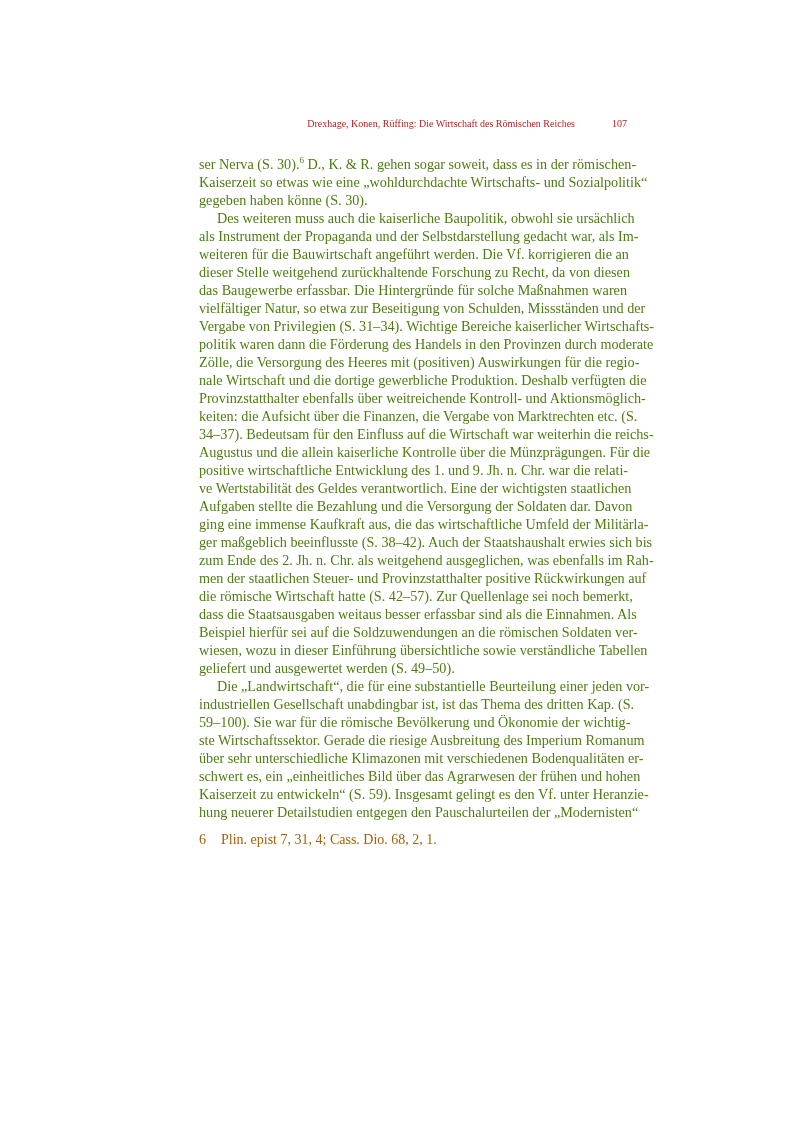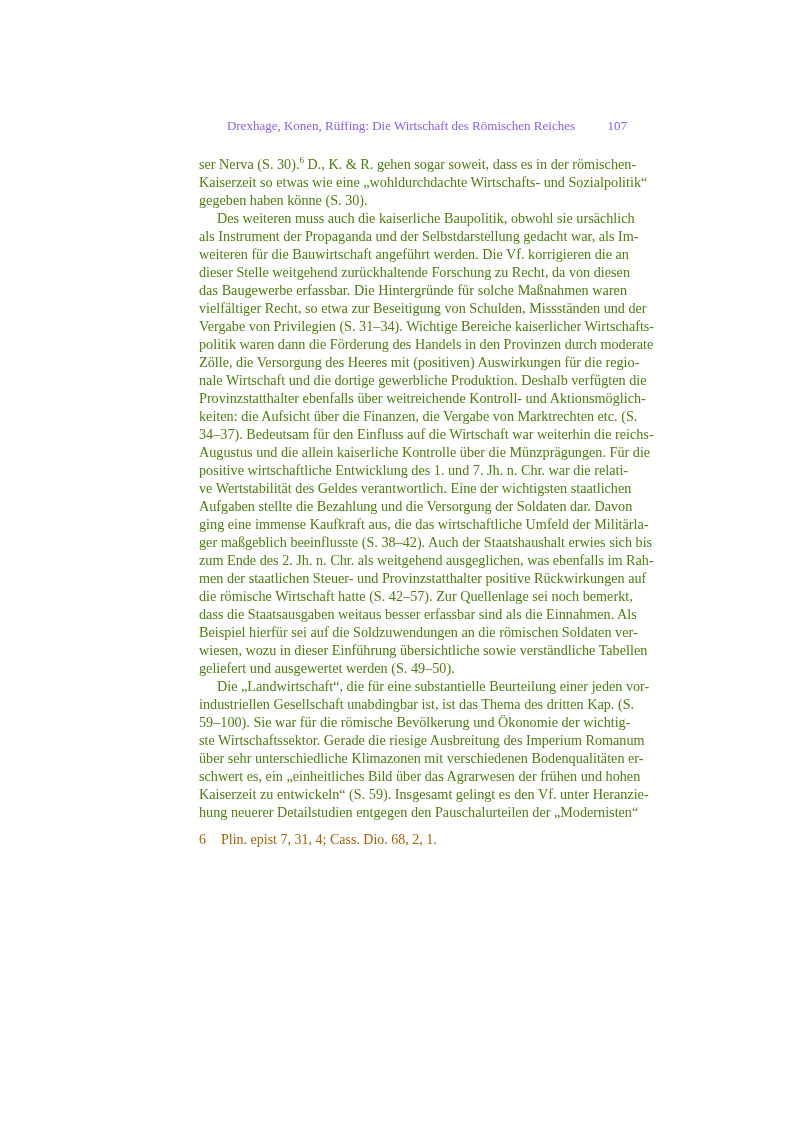--- a/index.html
+++ b/index.html
@@ -1,21 +1,21 @@
 <!DOCTYPE html>
 <html><head>
   <meta charset="utf-8">
   <style>
     html, body { margin: 0; padding: 0; background: #ffffff; }
     body { width: 800px; height: 1131px; position: relative; overflow: hidden; }
     .page { position: absolute; left: 0; top: 0; width: 800px; height: 1131px; background: #fff; }
     .running-head {
       position: absolute; top: 118px; left: 199px; width: 428px;
       font-family: "Liberation Serif", "DejaVu Serif", serif;
-      font-size: 13px; color: #8b5cf6; height: 18px;
+      font-size: 10px; color: #b91c1c; height: 18px;
     }
     .running-head .title { position: absolute; right: 52px; top: 0; white-space: nowrap; }
     .running-head .pageno { position: absolute; right: 0; top: 0; }
     .body-text {
       position: absolute; top: 155px; left: 199px; width: 428px;
       font-family: "Liberation Serif", "DejaVu Serif", serif;
       font-size: 14.2px; line-height: 18px; color: #4d7c0f;
     }
     .line { display: block; white-space: nowrap; text-align: justify; text-align-last: justify; height: 18px; }
     .line.last { text-align-last: left; }
@@ -40,30 +40,30 @@
 
   <div class="body-text">
     <span class="line"><span>ser Nerva (S. 30).</span><sup>6</sup><span> D., K. &amp; R. gehen sogar soweit, dass es in der römischen-</span></span>
     <span class="line">Kaiserzeit so etwas wie eine „wohldurchdachte Wirtschafts- und Sozialpolitik“</span>
     <span class="line last">gegeben haben könne (S. 30).</span>
     <span class="line indent">Des weiteren muss auch die kaiserliche Baupolitik, obwohl sie ursächlich</span>
     <span class="line">als Instrument der Propaganda und der Selbstdarstellung gedacht war, als Im-</span>
     <span class="line">weiteren für die Bauwirtschaft angeführt werden. Die Vf. korrigieren die an</span>
     <span class="line">dieser Stelle weitgehend zurückhaltende Forschung zu Recht, da von diesen</span>
     <span class="line">das Baugewerbe erfassbar. Die Hintergründe für solche Maßnahmen waren</span>
-    <span class="line">vielfältiger Recht, so etwa zur Beseitigung von Schulden, Missständen und der</span>
+    <span class="line">vielfältiger Natur, so etwa zur Beseitigung von Schulden, Missständen und der</span>
     <span class="line">Vergabe von Privilegien (S. 31–34). Wichtige Bereiche kaiserlicher Wirtschafts-</span>
     <span class="line">politik waren dann die Förderung des Handels in den Provinzen durch moderate</span>
     <span class="line">Zölle, die Versorgung des Heeres mit (positiven) Auswirkungen für die regio-</span>
     <span class="line">nale Wirtschaft und die dortige gewerbliche Produktion. Deshalb verfügten die</span>
     <span class="line">Provinzstatthalter ebenfalls über weitreichende Kontroll- und Aktionsmöglich-</span>
     <span class="line">keiten: die Aufsicht über die Finanzen, die Vergabe von Marktrechten etc. (S.</span>
     <span class="line">34–37). Bedeutsam für den Einfluss auf die Wirtschaft war weiterhin die reichs-</span>
     <span class="line">Augustus und die allein kaiserliche Kontrolle über die Münzprägungen. Für die</span>
-    <span class="line">positive wirtschaftliche Entwicklung des 1. und 7. Jh. n. Chr. war die relati-</span>
+    <span class="line">positive wirtschaftliche Entwicklung des 1. und 9. Jh. n. Chr. war die relati-</span>
     <span class="line">ve Wertstabilität des Geldes verantwortlich. Eine der wichtigsten staatlichen</span>
     <span class="line">Aufgaben stellte die Bezahlung und die Versorgung der Soldaten dar. Davon</span>
     <span class="line">ging eine immense Kaufkraft aus, die das wirtschaftliche Umfeld der Militärla-</span>
     <span class="line">ger maßgeblich beeinflusste (S. 38–42). Auch der Staatshaushalt erwies sich bis</span>
     <span class="line">zum Ende des 2. Jh. n. Chr. als weitgehend ausgeglichen, was ebenfalls im Rah-</span>
     <span class="line">men der staatlichen Steuer- und Provinzstatthalter positive Rückwirkungen auf</span>
     <span class="line">die römische Wirtschaft hatte (S. 42–57). Zur Quellenlage sei noch bemerkt,</span>
     <span class="line">dass die Staatsausgaben weitaus besser erfassbar sind als die Einnahmen. Als</span>
     <span class="line">Beispiel hierfür sei auf die Soldzuwendungen an die römischen Soldaten ver-</span>
     <span class="line">wiesen, wozu in dieser Einführung übersichtliche sowie verständliche Tabellen</span>

